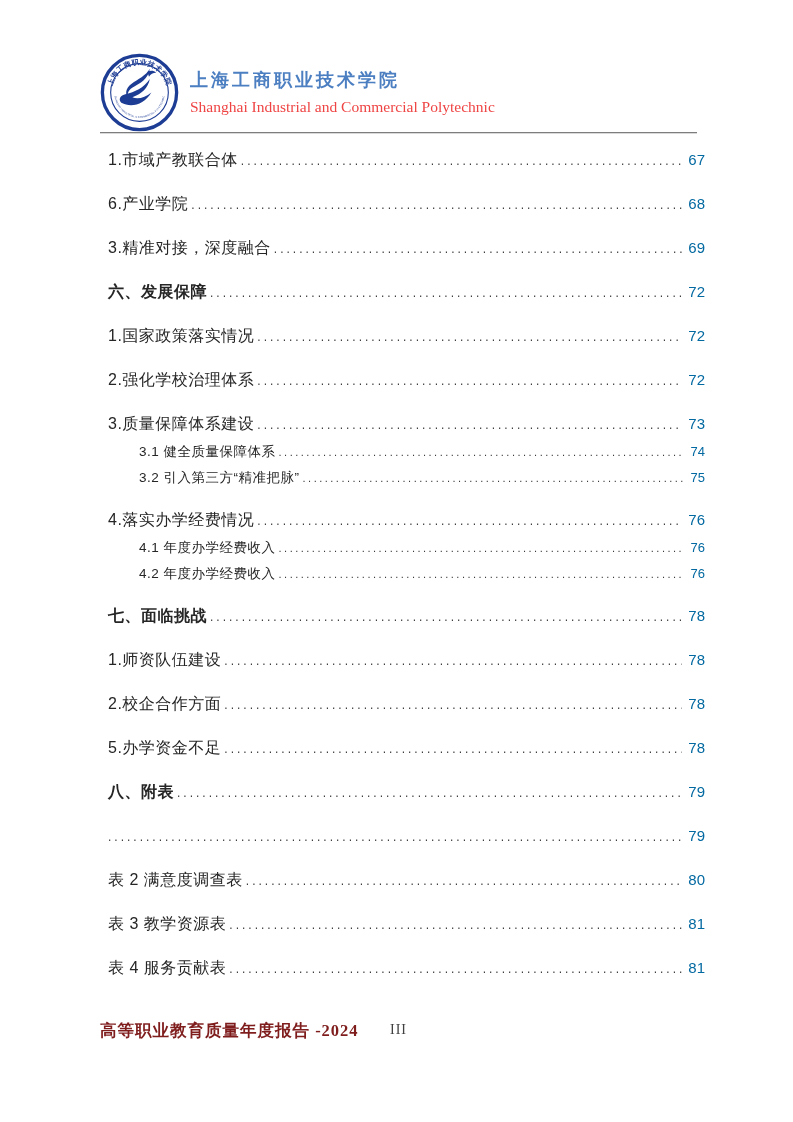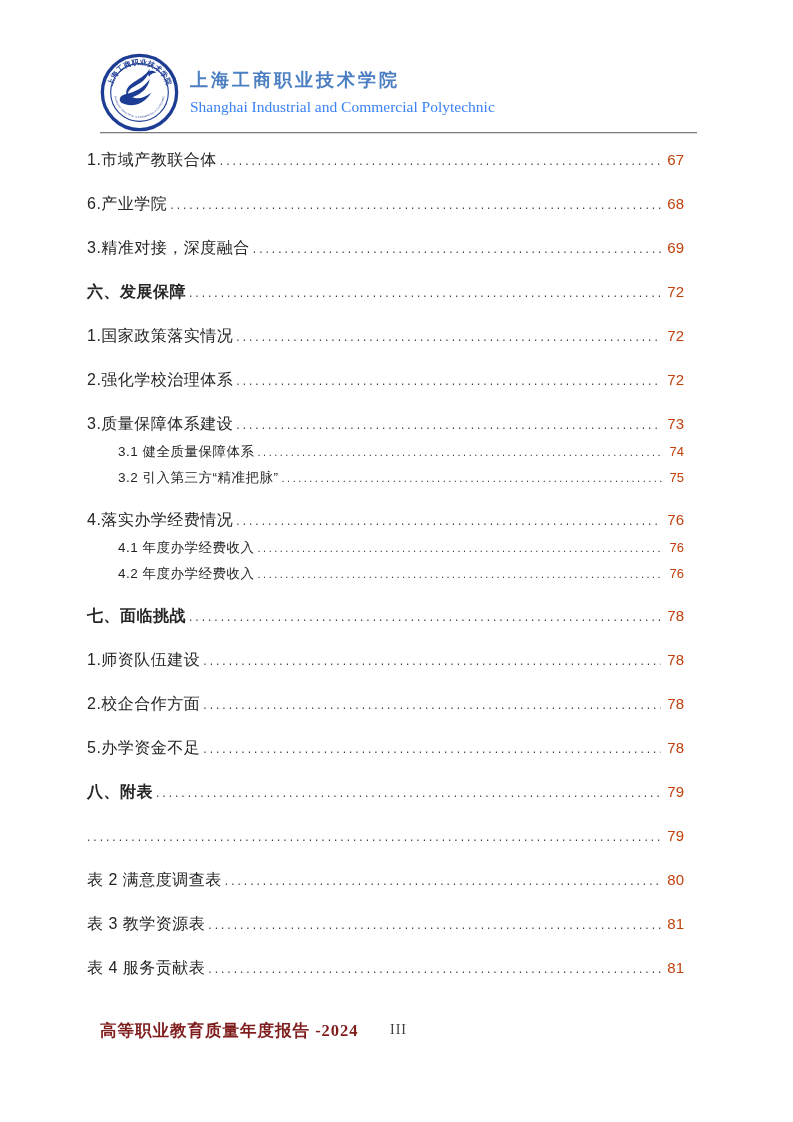--- a/index.html
+++ b/index.html
@@ -24,47 +24,47 @@
   .school-names { display: flex; flex-direction: column; }
   .school-zh {
     color: #4c7fc1;
     font-family: "Liberation Serif", serif;
     font-weight: bold;
     font-size: 18px;
     letter-spacing: 3px;
     line-height: 22px;
   }
   .school-en {
-    color: #3b82f6;
+    color: #ef4444;
     font-family: "Liberation Serif", serif;
     font-size: 15.5px;
     line-height: 20px;
     margin-top: 6px;
   }
   .hdr-rule {
     position: absolute; left: 100px; top: 132px; width: 597px;
     height: 2px; background: #7d7d7d; border-bottom: 1px solid #d9d9d9;
   }
 
   
-  .toc { position: absolute; left: 87px; top: 136px; width: 597px; }
+  .toc { position: absolute; left: 108px; top: 136px; width: 597px; }
   .toc-row { display: flex; align-items: baseline; cursor: pointer; }
   .toc-row.lvl0 { font-size: 16px; font-weight: bold; line-height: 20px; margin-top: 23px; }
   .toc-row.lvl1 { font-size: 16px; line-height: 20px; margin-top: 23px; }
   .toc-row.lvl2 { font-size: 13.5px; line-height: 17px; margin-top: 8px; padding-left: 31px; }
   .toc-row:first-child { margin-top: 14px; }
   .toc-label { white-space: nowrap; padding-right: 3px; letter-spacing: 0.5px; }
   .toc-leader { flex: 1 1 auto; overflow: hidden; white-space: nowrap; min-width: 12px; }
   .toc-leader::after {
     font-weight: normal;
     font-size: 12px; letter-spacing: 3px; color: #3a3a3a;
     content: "................................................................................................................................................................................................................................................................";
   }
   .lvl2 .toc-leader::after { font-size: 11px; letter-spacing: 2.5px; }
-  .toc-page { padding-left: 6px; font-weight: normal; font-size: 15px; color: #c2410c; }
+  .toc-page { padding-left: 6px; font-weight: normal; font-size: 15px; color: #0369a1; }
   .lvl2 .toc-page { font-size: 13px; }
 
   
   .ftr { position: absolute; left: 100px; top: 1020px; width: 597px; height: 24px; }
   .ftr-title {
     position: absolute; left: 0; top: 0;
     color: #7f1d1d;
     font-family: "Liberation Serif", serif;
     font-weight: bold;
     font-size: 16.5px;

